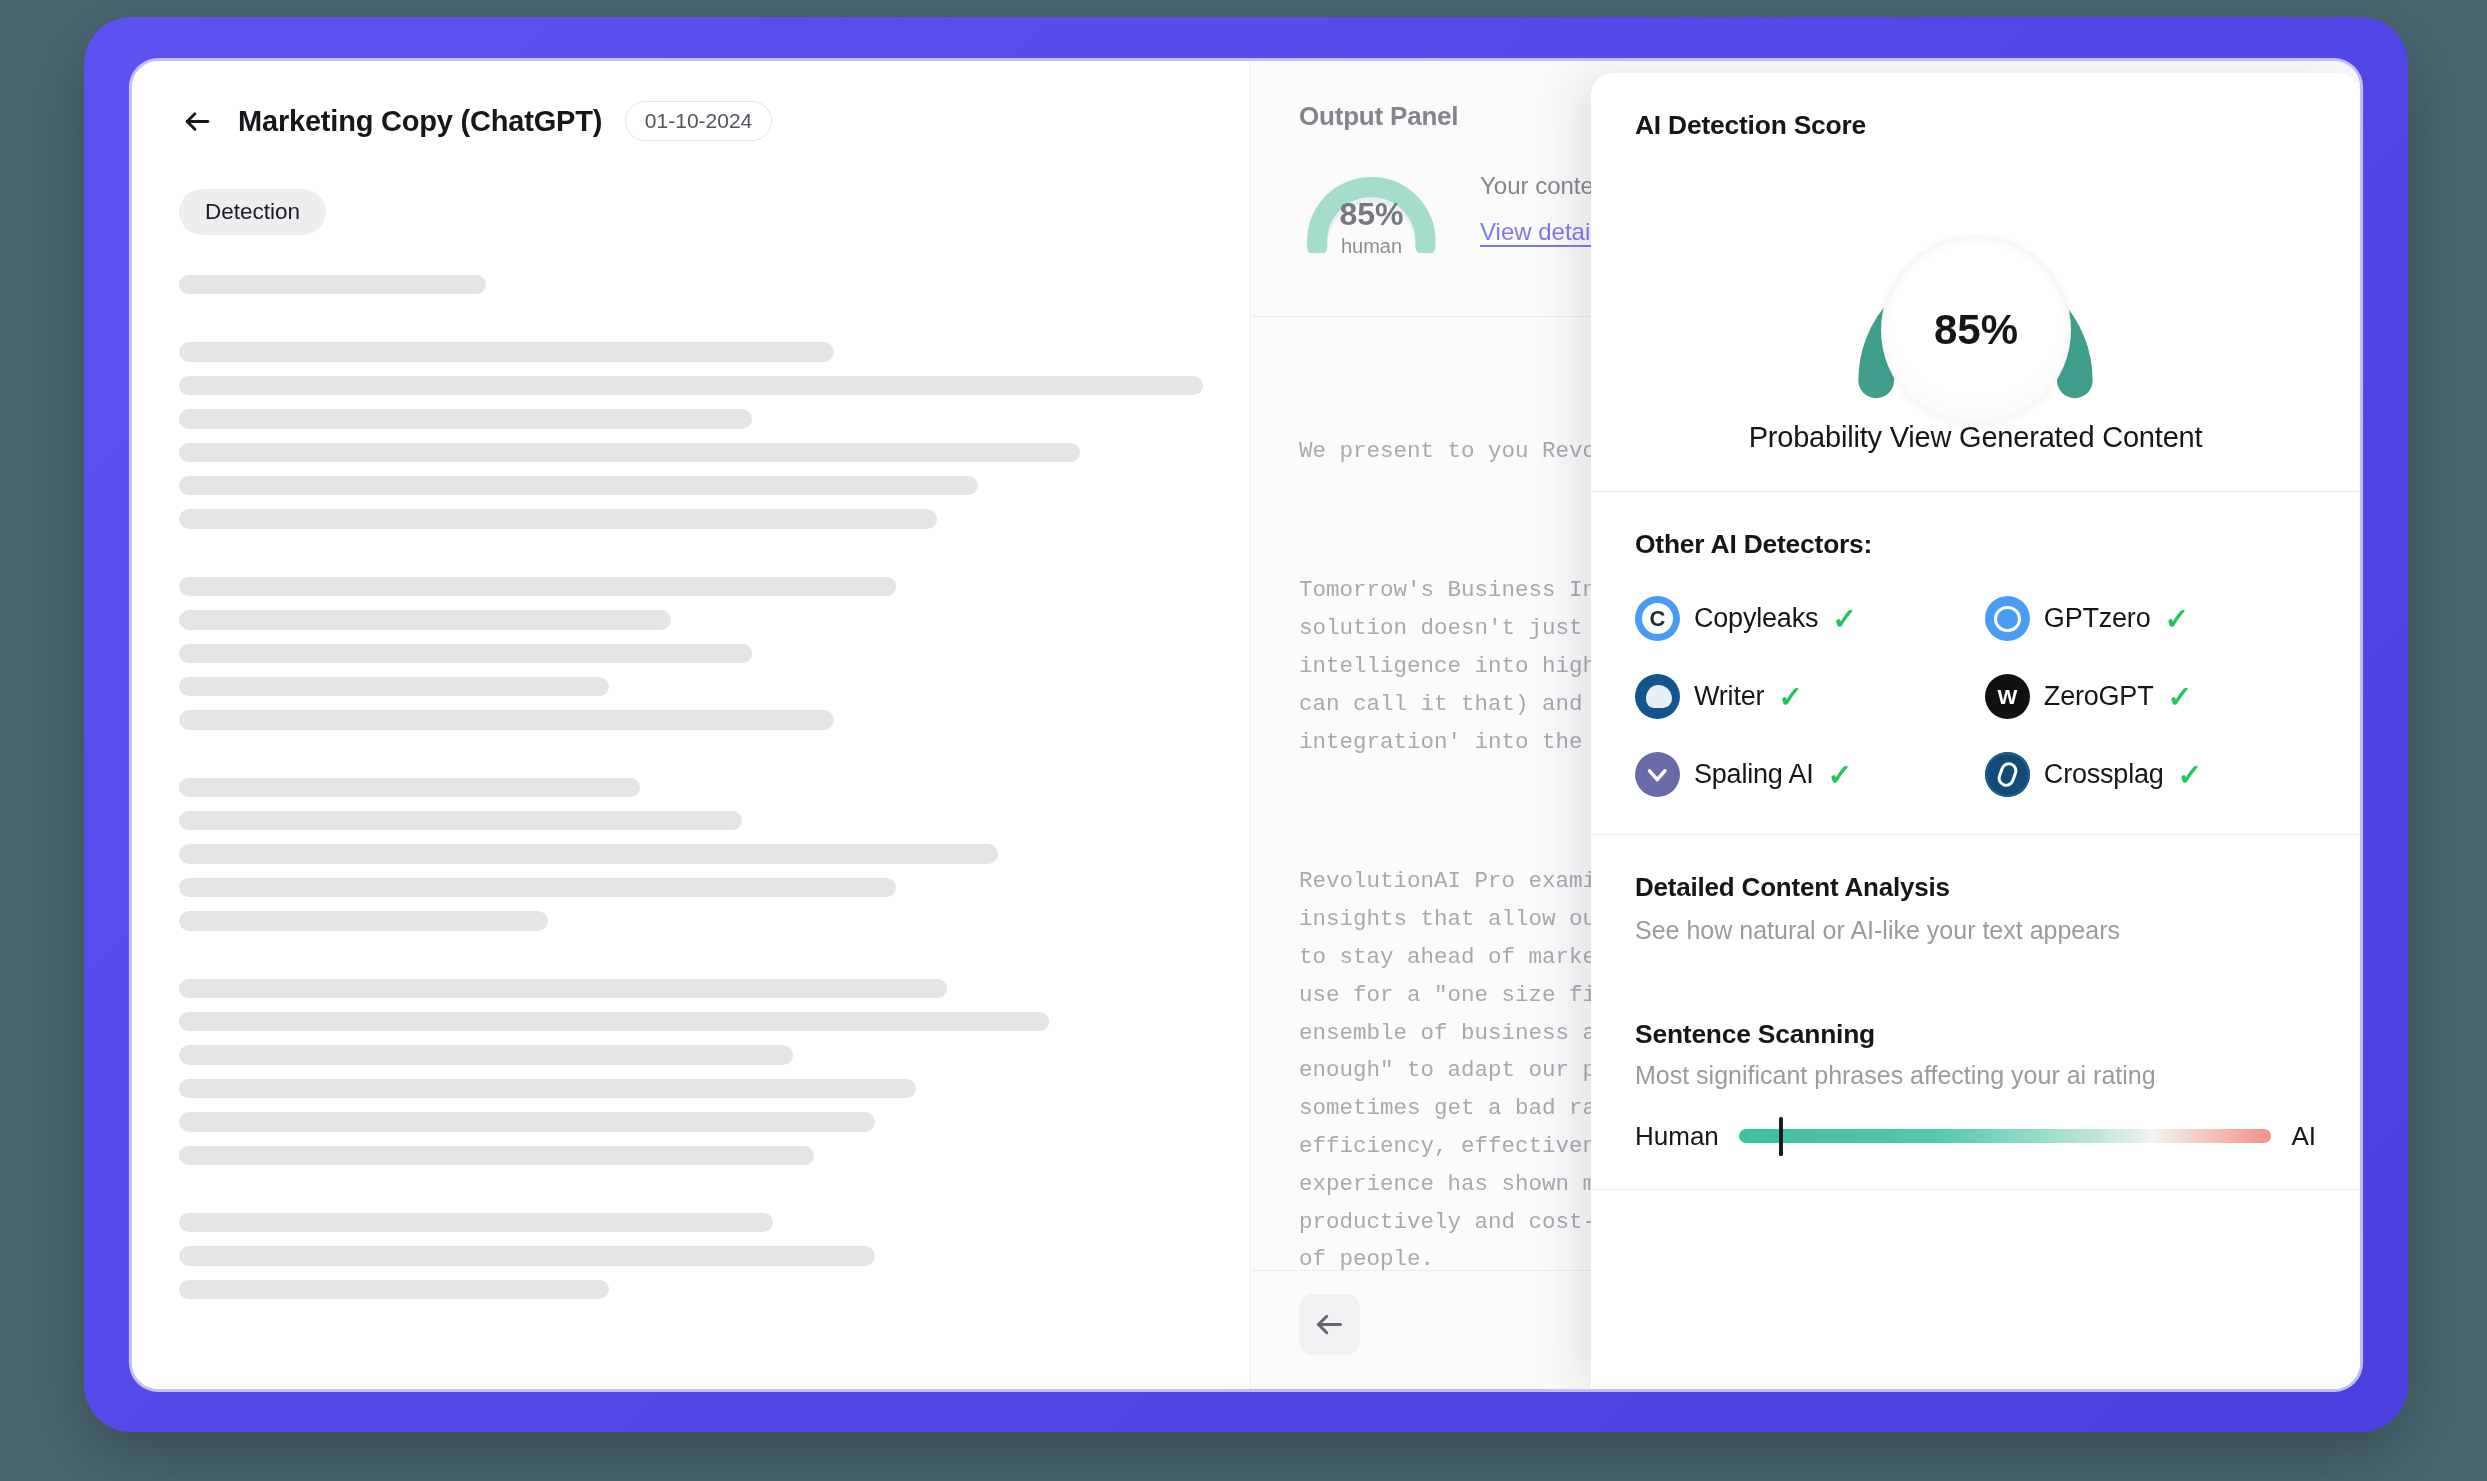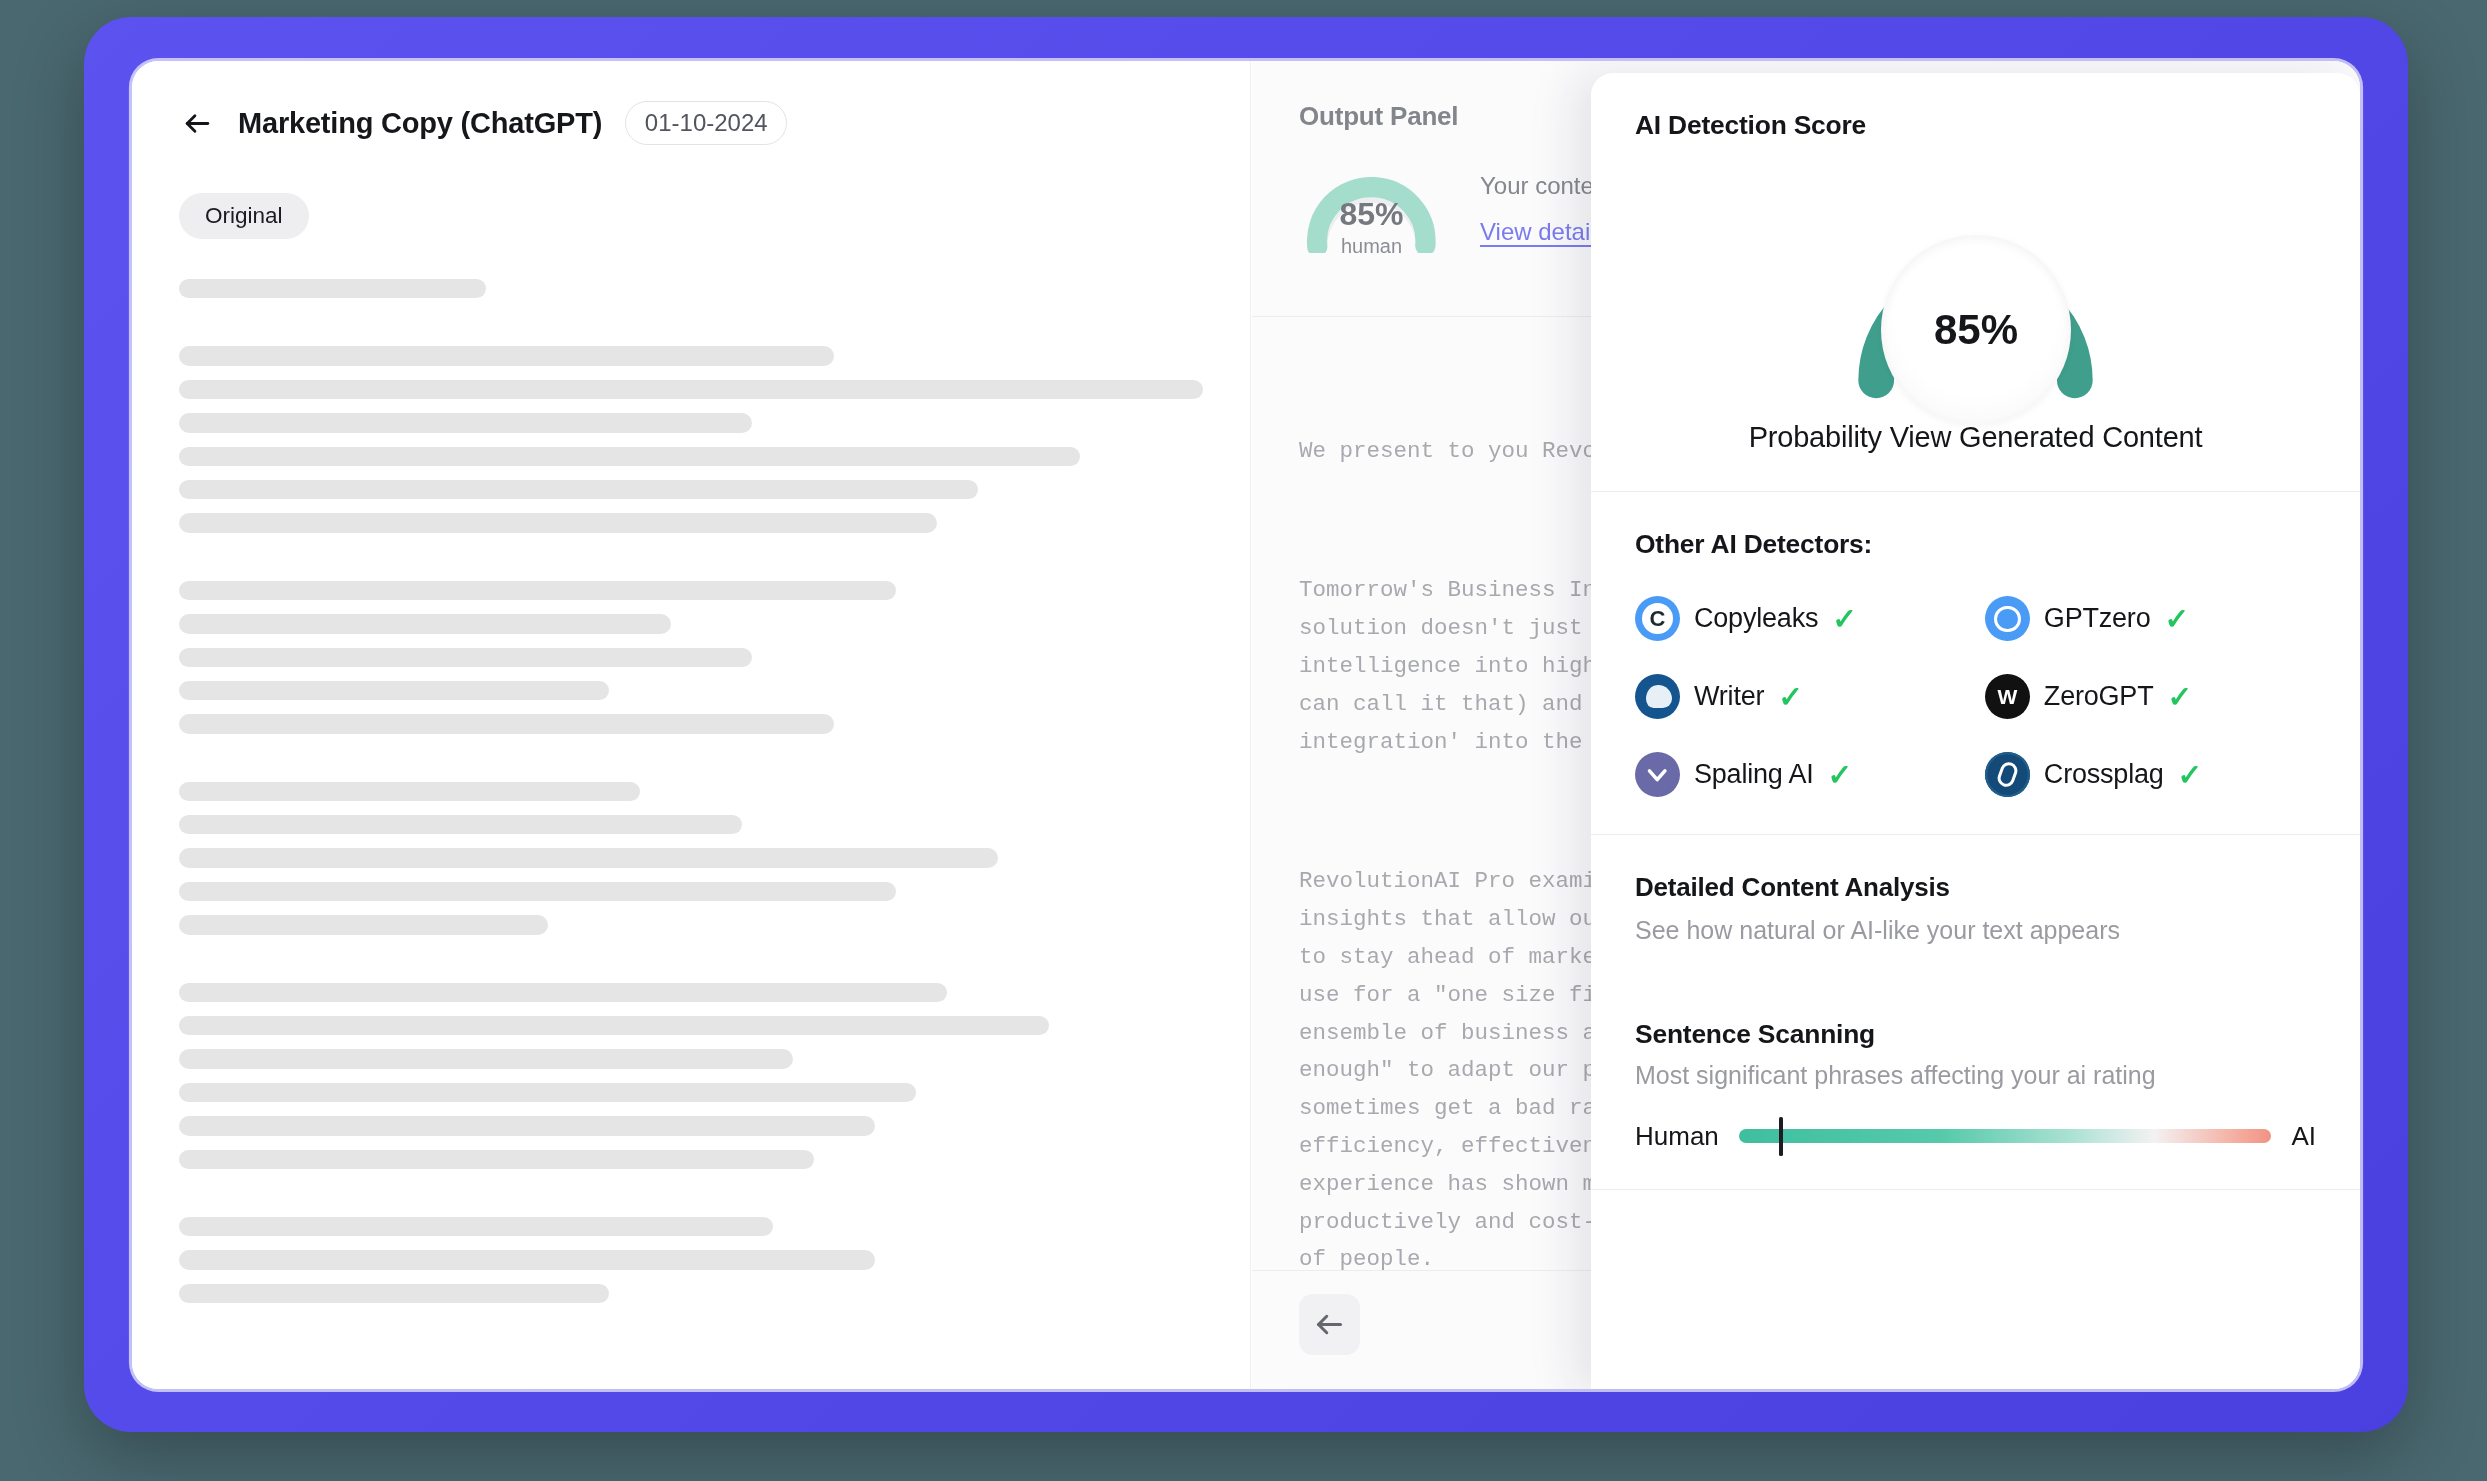--- a/index.html
+++ b/index.html
@@ -48,21 +48,21 @@
     width: 36px; height: 36px;
     display: flex; align-items: center; justify-content: center;
     color: #15161a; flex: none;
   }
   .back-arrow-sm svg { width: 31px; height: 31px; }
   .doc-title { font-size: 29px; font-weight: 700; color: #16171b; letter-spacing: -0.2px; white-space: nowrap; }
   .date-chip {
     border: 1.6px solid #e2e2e8;
     border-radius: 776px;
     padding: 7px 18.7px;
-    font-size: 24px;
+    font-size: 21px;
     color: #53555e;
     white-space: nowrap;
   }
 
   .tag-chip {
     display: inline-block;
     background: #eeeef1;
     border-radius: 776px;
     padding: 10px 26px;
     font-size: 22.5px;
@@ -211,21 +211,21 @@
         <div class="back-arrow-sm">
           <svg viewBox="0 0 24 24" fill="none" stroke="currentColor" stroke-width="2.2" stroke-linecap="round" stroke-linejoin="round">
             <line x1="20" y1="12" x2="4" y2="12"></line>
               <polyline points="10,18 4,12 10,6"></polyline>
           </svg>
         </div>
         <div class="doc-title">Marketing Copy (ChatGPT)</div>
         <div class="date-chip">01-10-2024</div>
       </div>
 
-      <div class="tag-chip">Original</div>
+      <div class="tag-chip">Detection</div>
 
       <div>
         <div class="skeleton-group">
             <div class="sk" style="width:30%"></div>
           </div>
         <div class="skeleton-group">
           <div class="sk" style="width:64%"></div>
             <div class="sk" style="width:100%"></div>
           <div class="sk" style="width:56%"></div>
             <div class="sk" style="width:88%"></div>

